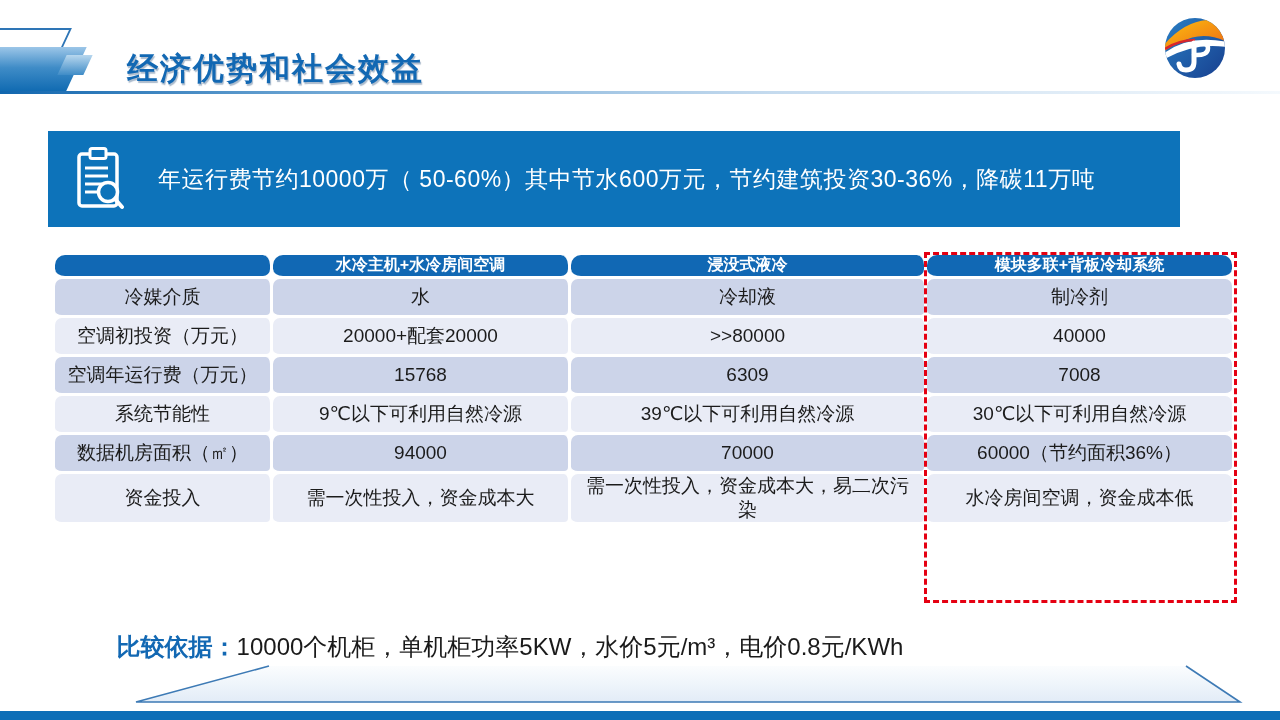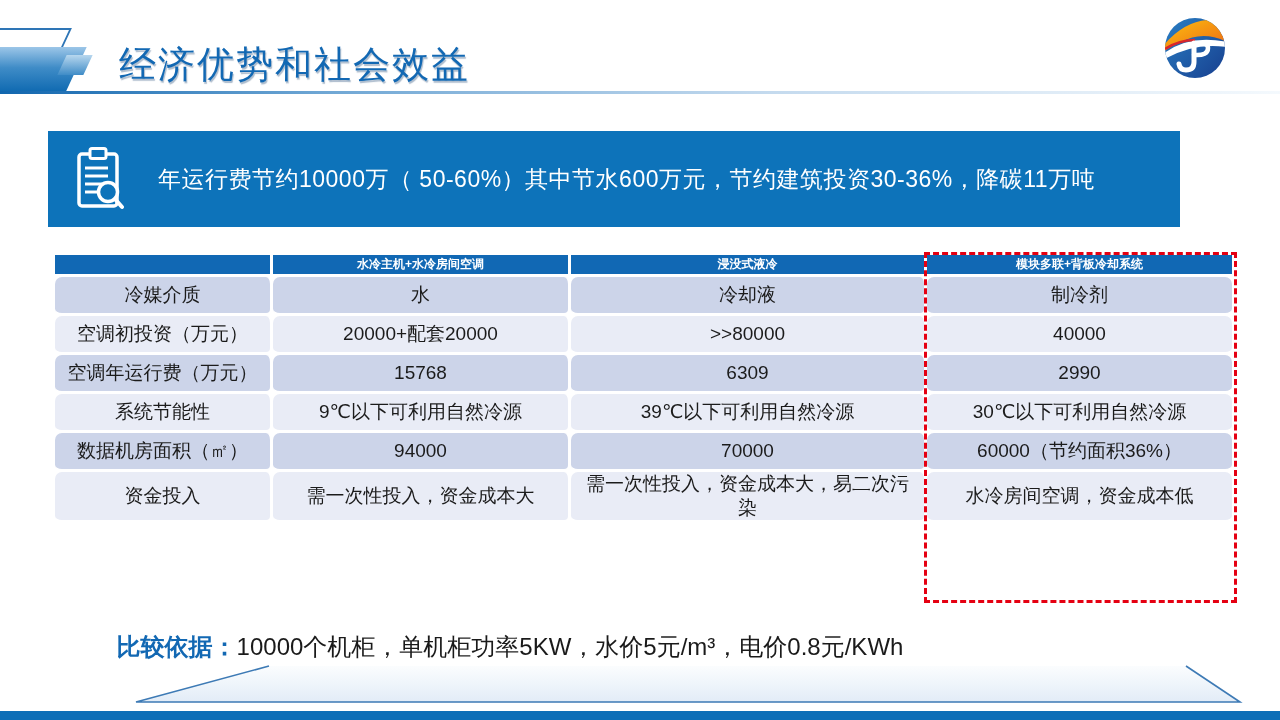--- a/index.html
+++ b/index.html
@@ -8,37 +8,37 @@
 
   
   .deco-white-para{position:absolute;left:-32px;top:28px;width:92px;height:30px;
     background:#ffffff;border:2px solid #2e75b6;transform:skewX(-25deg);}
   .deco-blue-para{position:absolute;left:-36px;top:47px;width:112px;height:46px;
     background:linear-gradient(180deg,#9cc6e8 0%,#3f8cc7 45%,#0d68b0 100%);transform:skewX(-25deg);}
   .deco-blue-small{position:absolute;left:62px;top:55px;width:26px;height:20px;
     background:linear-gradient(180deg,#b8d7ee,#3f8cc7);transform:skewX(-25deg);}
   .title-line{position:absolute;left:0;top:91px;width:1280px;height:3px;
     background:linear-gradient(90deg,#1166ae 0%,#6ea6d4 25%,#c4daee 60%,#f4f9fd 100%);}
-  .page-title{position:absolute;left:115px;top:36px;margin:4px;font-size:37px;font-weight:normal;
+  .page-title{position:absolute;left:115px;top:36px;margin:12px;font-size:31px;font-weight:bold;
     color:#1268b3;letter-spacing:2px;text-shadow:1px 2px 1px rgba(16,60,110,0.35);}
   .logo{position:absolute;left:1163px;top:16px;width:64px;height:64px;}
 
   
   .banner{position:absolute;left:48px;top:131px;width:1132px;height:96px;background:#0d73ba;
     display:flex;align-items:center;}
   .banner-icon{width:48px;height:66px;margin-left:28px;flex:0 0 auto;}
   .banner-text{color:#ffffff;font-size:23px;margin-left:34px;letter-spacing:0.5px;}
 
   
   .cmp-table{position:absolute;left:55px;top:255px;width:1177px;border-collapse:separate;
     border-spacing:0;table-layout:fixed;}
   .cmp-table th,.cmp-table td{padding:0 6px;text-align:center;vertical-align:middle;
     border-right:3px solid #ffffff;border-bottom:3px solid #ffffff;box-sizing:border-box;}
   .cmp-table th:last-child,.cmp-table td:last-child{border-right:none;}
-  .cmp-table thead th{background:#1168b4;color:#ffffff;font-size:12px;font-weight:bold;height:22px;}
+  .cmp-table thead th{background:#1168b4;color:#ffffff;font-size:16px;font-weight:bold;height:22px;border-radius:10px;}
   .cmp-table tbody tr{height:39px;}
   .cmp-table tbody tr.tall{height:50px;}
   .cmp-table tbody tr:nth-child(odd) td,.cmp-table tbody tr:nth-child(odd) th{background:#ccd4e9;}
   .cmp-table tbody tr:nth-child(even) td,.cmp-table tbody tr:nth-child(even) th{background:#e9ecf6;}
   .cmp-table tbody th{font-weight:normal;}
   .cmp-table tbody th,.cmp-table tbody td{color:#1b1b1b;font-size:19px;line-height:1.25;border-radius:7px;}
   .highlight-border{position:absolute;left:924px;top:252px;width:313px;height:351px;
     border:3px dashed #e50012;box-sizing:border-box;pointer-events:none;}
 
   
@@ -124,21 +124,21 @@
       <tr>
         <th>空调初投资（万元）</th>
         <td>20000+配套20000</td>
         <td>&gt;&gt;80000</td>
         <td>40000</td>
       </tr>
       <tr>
         <th>空调年运行费（万元）</th>
         <td>15768</td>
         <td>6309</td>
-        <td>2990</td>
+        <td>7008</td>
       </tr>
       <tr>
         <th>系统节能性</th>
         <td>9℃以下可利用自然冷源</td>
         <td>39℃以下可利用自然冷源</td>
         <td>30℃以下可利用自然冷源</td>
       </tr>
       <tr>
         <th>数据机房面积（㎡）</th>
         <td>94000</td>

